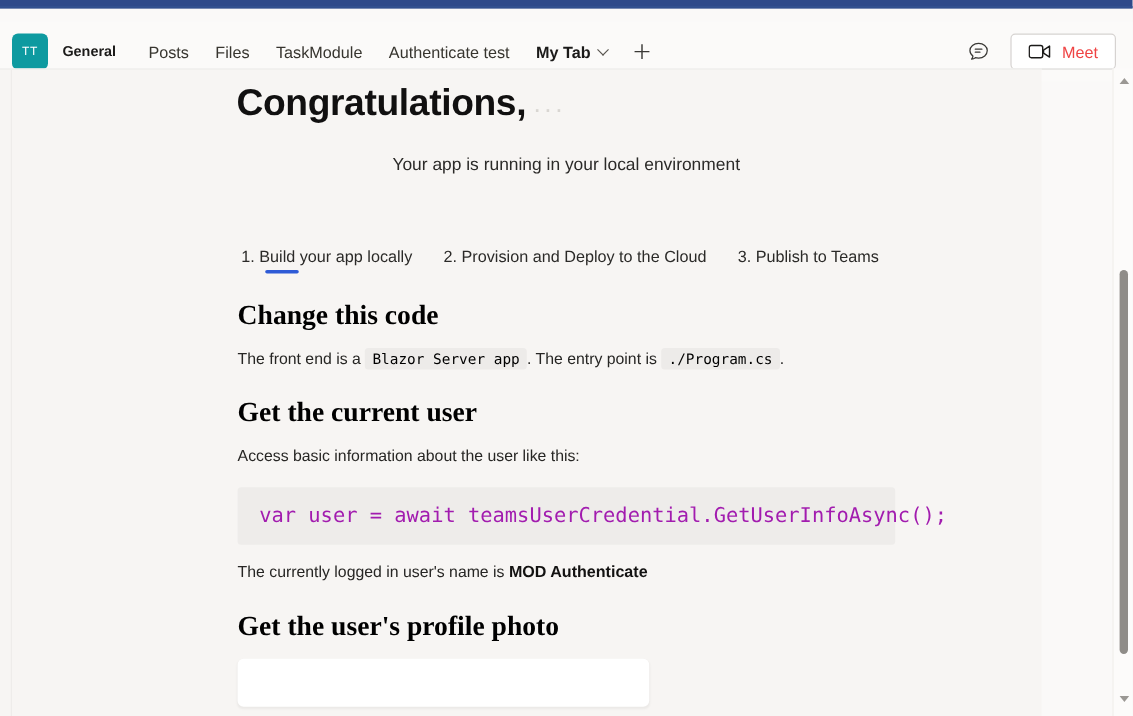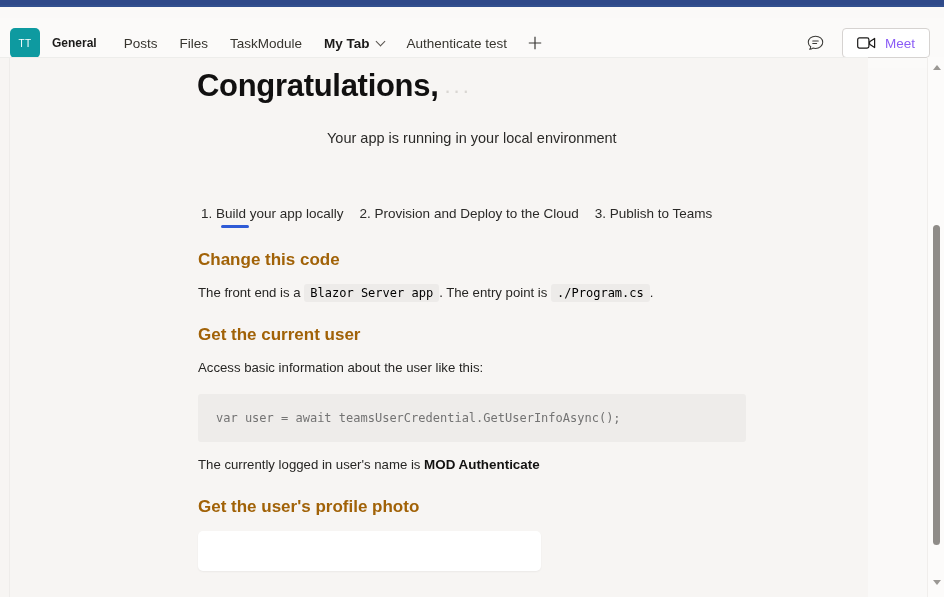--- a/index.html
+++ b/index.html
@@ -152,21 +152,21 @@
   .meet-btn {
     display: flex;
     align-items: center;
     gap: 9px;
     height: 30px;
     padding: 0 14px;
     border: 1px solid #d6d3d1;
     border-radius: 4px;
     background: #ffffff;
     font-size: 13.5px;
-    color: #8b5cf6;
+    color: #ef4444;
     cursor: pointer;
   }
 
   
   .content-wrap {
     position: absolute;
     top: 57px;
     left: 0;
     width: 868px;
     height: 540px;
@@ -214,21 +214,21 @@
     color: #2b2a28;
     text-align: left;
     margin-top: 26px;
     margin-left: 130px;
     white-space: nowrap;
   }
 
   .steps {
     display: flex;
     align-items: center;
-    gap: 16px;
+    gap: 26px;
     margin-top: 60px;
     margin-left: 4px;
   }
   .step {
     position: relative;
     font-size: 13.5px;
     color: #2b2a28;
     padding-bottom: 7px;
     white-space: nowrap;
     cursor: pointer;
@@ -238,25 +238,26 @@
     position: absolute;
     left: 20px;
     width: 28px;
     bottom: 0;
     height: 3px;
     background: #2f5bd6;
     border-radius: 2px;
   }
 
   .sec-head {
-    font-size: 17px;
+    font-size: 23px;
     font-weight: bold;
-    color: #a16207;
+    color: #000000;
     margin-top: 22px;
     margin-left: 1px;
+    font-family: Liberation Serif, serif;
   }
 
   .para {
     font-size: 13.2px;
     color: #272624;
     margin-top: 13px;
     margin-left: 1px;
     line-height: 1.5;
   }
   .para b { font-weight: bold; color: #131211; font-size: 13.4px; }
@@ -276,22 +277,22 @@
     width: 548px;
     height: 48px;
     background: #eeecea;
     border-radius: 3px;
     display: flex;
     align-items: center;
     padding-left: 18px;
   }
   .codeblock code {
     font-family: "DejaVu Sans Mono", monospace;
-    font-size: 12px;
-    color: #737373;
+    font-size: 17px;
+    color: #a21caf;
     white-space: nowrap;
   }
 
   .photo-placeholder {
     margin-top: 14px;
     margin-left: 1px;
     width: 343px;
     height: 40px;
     background: #ffffff;
     border-radius: 5px;
@@ -361,27 +362,27 @@
       </div>
 
       <div class="tab">
         <span>Files</span>
       </div>
 
       <div class="tab">
         <span>TaskModule</span>
       </div>
 
+      <div class="tab">
+        <span>Authenticate test</span>
+      </div>
+
       <div class="tab active">
         <span>My Tab</span>
         <span class="chev"></span>
-      </div>
-
-      <div class="tab">
-        <span>Authenticate test</span>
       </div>
 
       <div class="add-tab">
         <svg width="16" height="16" viewBox="0 0 16 16">
           <path d="M8 1.8 V14.2 M1.8 8 H14.2" stroke="#3a3936" stroke-width="1.2" fill="none"></path>
         </svg>
       </div>
 
     </div>
 

